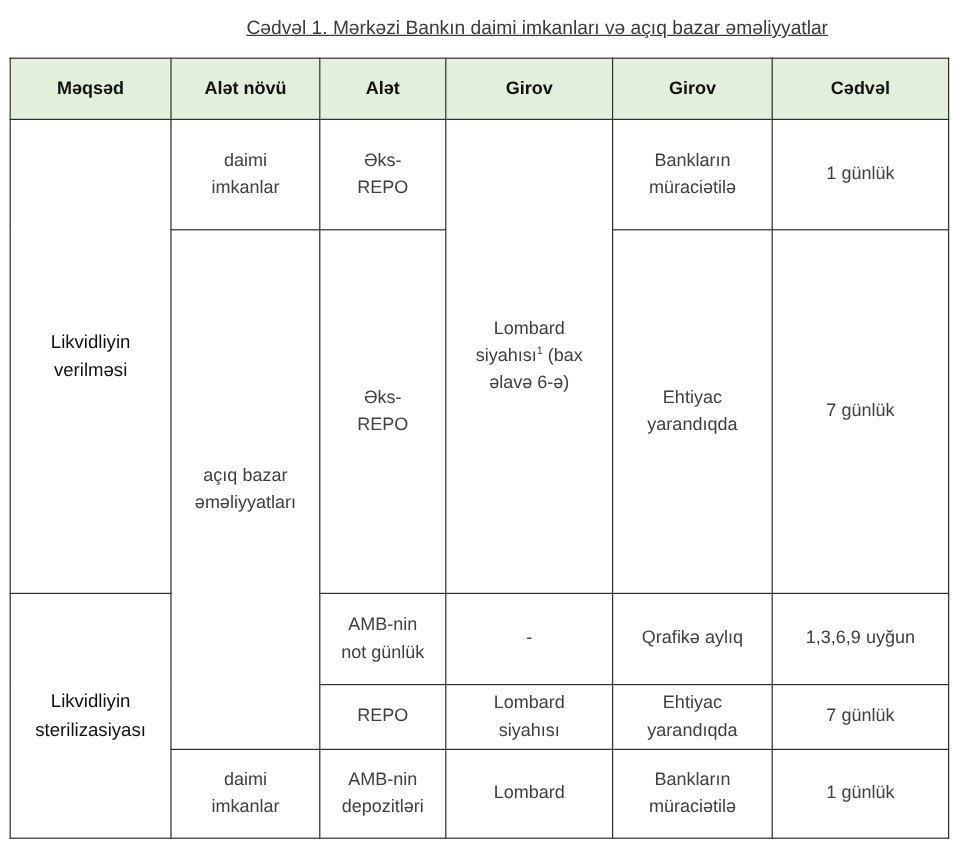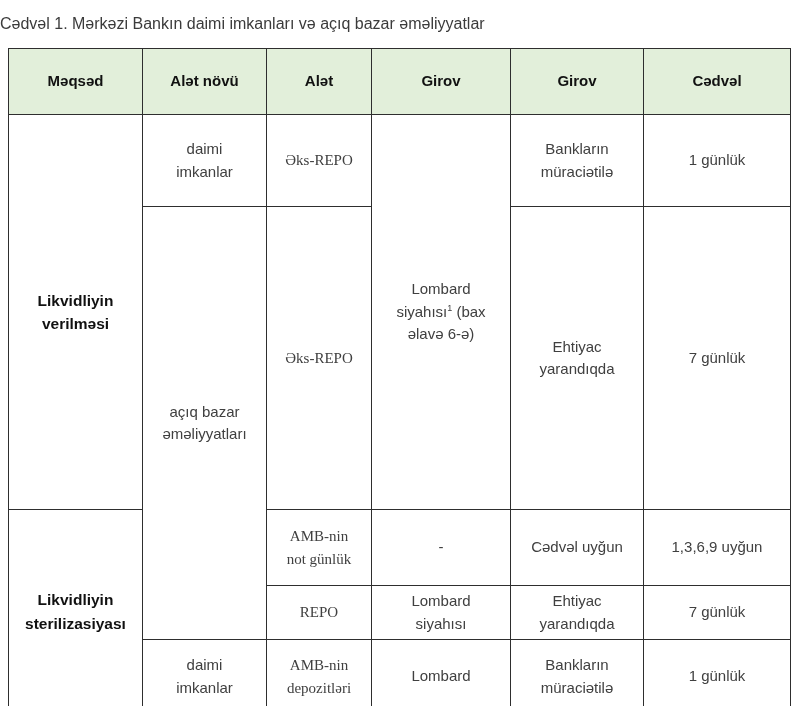--- a/index.html
+++ b/index.html
@@ -12,24 +12,25 @@
   *{box-sizing:border-box;}
   html,body{margin:0;padding:0;}
   body{
     width:800px;height:706px;
     background:#ffffff;
     overflow:hidden;
     font-family:"Liberation Sans", sans-serif;
   }
   .caption{
     margin:13px 110px 0 0;
-    text-align:left;
+    text-align:right;
     font-size:16px;
     line-height:22px;
     color:var(--title-text);
+    text-decoration:underline;
   }
   table.main{
     border-collapse:collapse;
     table-layout:fixed;
     margin:13px 0 0 8px;
     width:782px;
   }
   col.c1{width:134px;}
   col.c2{width:124px;}
   col.c3{width:105px;}
@@ -38,40 +39,40 @@
   col.c6{width:147px;}
   th,td{
     border:1.5px solid var(--border-color);
     text-align:center;
     vertical-align:middle;
     font-size:15px;
     line-height:1.5;
     color:var(--body-text);
     padding:2px 14px;
   }
-  thead tr{height:66px;margin-left:26px;}
+  thead tr{height:51px;margin-left:26px;}
   th{
     background:var(--header-bg);
     font-weight:bold;
     color:var(--strong-text);
     font-size:15px;
     padding:2px 4px;
   }
   tr.r1{height:92px;}
   tr.r2{height:303px;}
   tr.r3{height:76px;}
   tr.r4{height:54px;}
   tr.r5{height:47px;}
   td.goal{
-    font-weight:bold;
+    font-weight:normal;
     color:var(--strong-text);
     font-size:15.5px;
     margin-left:16px;
   }
-  td.tool{padding:14px 16px;font-family:Liberation Serif, serif;}
+  td.tool{padding:14px 16px;}
   sup{font-size:9px;line-height:0;}
 </style>
 </head>
 <body>
 
 <div class="caption">Cədvəl 1. Mərkəzi Bankın daimi imkanları və açıq bazar əməliyyatlar</div>
 
 <table class="main">
   <colgroup>
     <col class="c1">
@@ -103,21 +104,21 @@
     <tr class="r2">
       <td rowspan="3">açıq bazar əməliyyatları</td>
       <td class="tool">Əks-REPO</td>
       <td>Ehtiyac yarandıqda</td>
       <td>7 günlük</td>
     </tr>
     <tr class="r3">
       <td class="goal" rowspan="3">Likvidliyin sterilizasiyası</td>
       <td class="tool">AMB-nin not günlük</td>
       <td>-</td>
-      <td>Cədvəl uyğun</td>
+      <td>Qrafikə aylıq</td>
       <td>1,3,6,9 uyğun</td>
     </tr>
     <tr class="r4">
       <td class="tool">REPO</td>
       <td>Lombard siyahısı</td>
       <td>Ehtiyac yarandıqda</td>
       <td>7 günlük</td>
     </tr>
     <tr class="r5">
       <td>daimi imkanlar</td>

